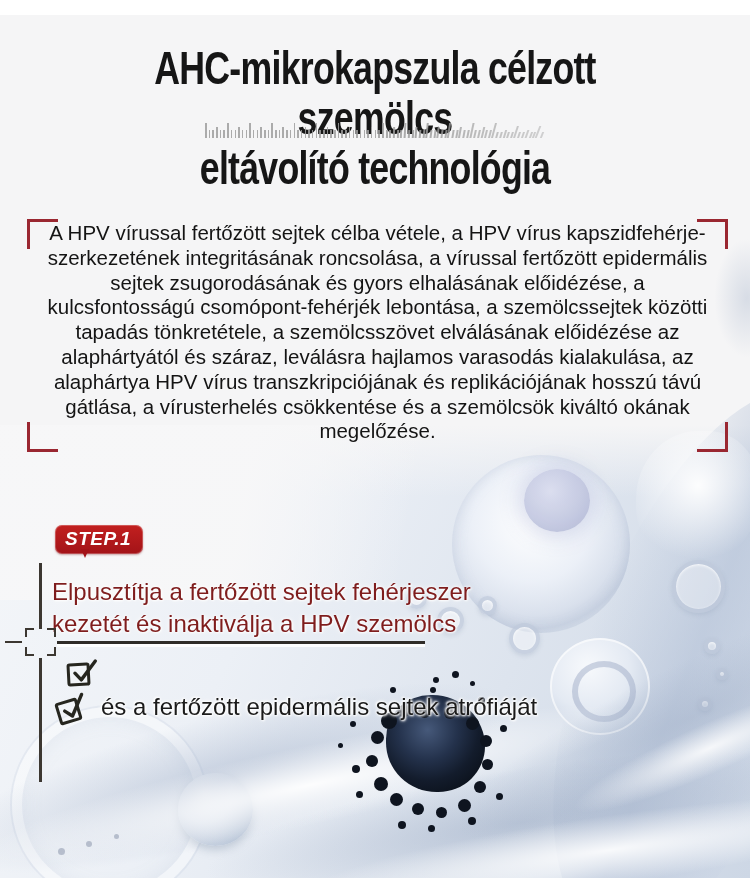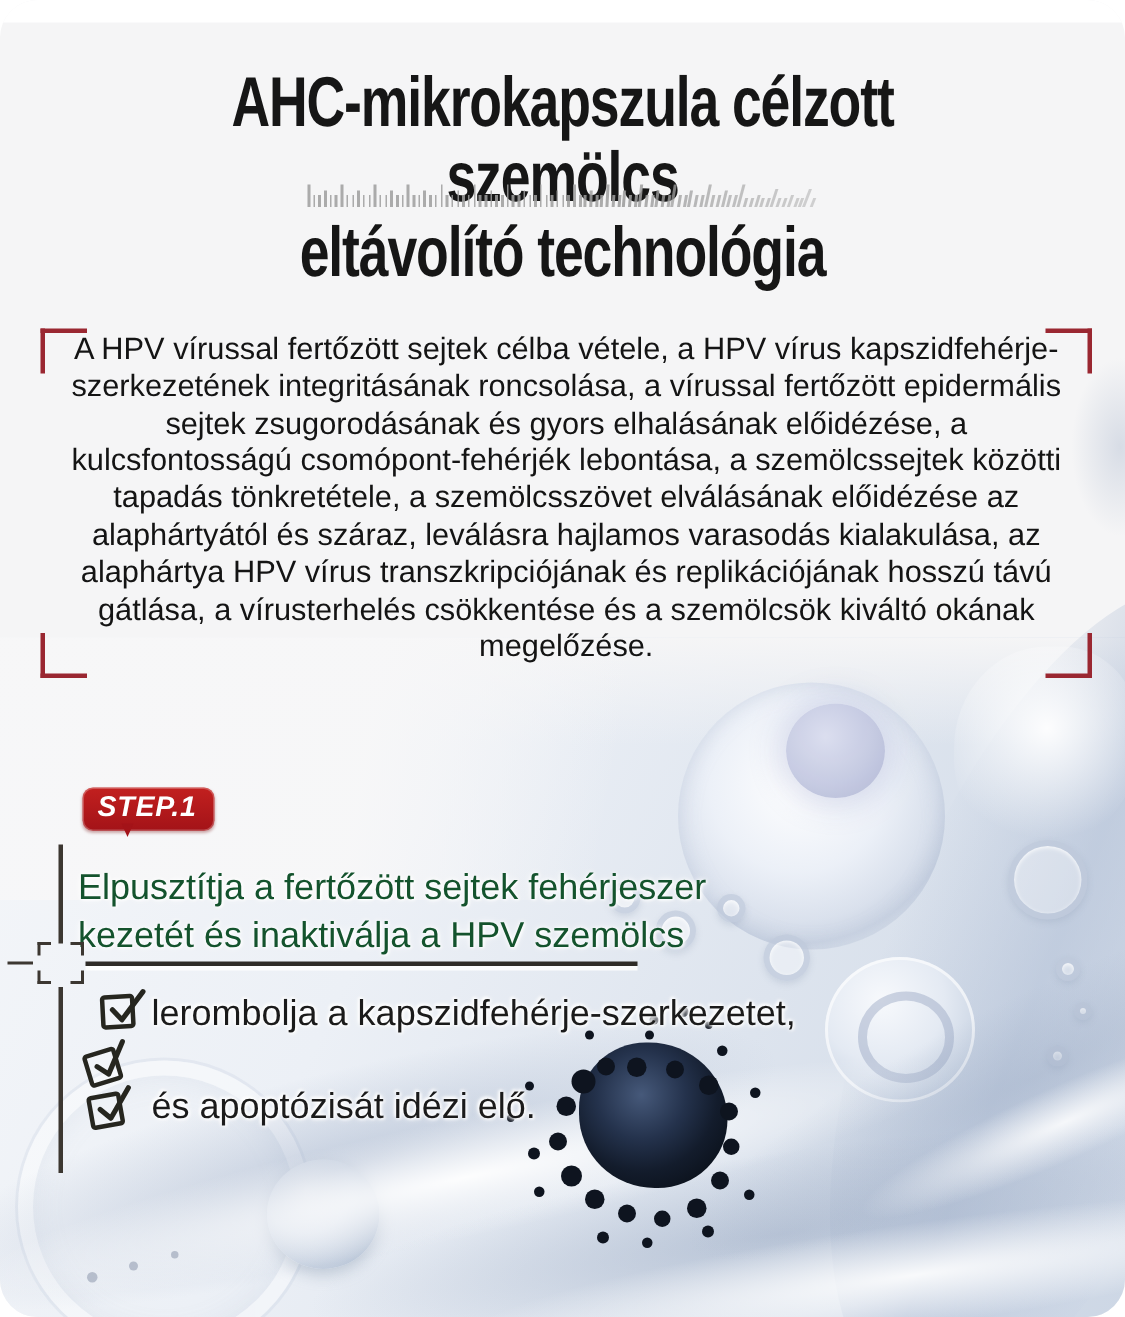--- a/index.html
+++ b/index.html
@@ -1,20 +1,19 @@
 <!DOCTYPE html>
 <html><head>
 <meta charset="utf-8">
 <style>
   html,body { margin:0; padding:0; background:#ffffff; }
   .page {
     position:relative; width:750px; height:878px; margin:0 auto;
     overflow:hidden; background:#f5f5f6;
     font-family:"Liberation Sans", sans-serif;
-    border-radius:25px;
   }
   .page * { box-sizing:border-box; }
 
   
   .photo { position:absolute; left:0; top:425px; width:750px; height:453px;
     background:linear-gradient(115deg,#f4f6f9 0%,#ecf0f6 35%,#dde4ee 65%,#cdd7e5 100%); }
   .photo > div { position:absolute; }
   .cell { left:452px; top:30px; width:178px; height:178px; border-radius:50%;
     background:radial-gradient(circle at 45% 38%, rgba(255,255,255,.96) 0%, rgba(238,242,249,.85) 40%,
       rgba(216,223,236,.6) 62%, rgba(186,197,217,.5) 72%, rgba(216,223,236,0) 77%);
@@ -93,21 +92,21 @@
   .underline { position:absolute; left:57px; top:641px; width:368px; height:3px;
     background:#2f2c28; box-shadow:0 3px 0 rgba(255,255,255,.85); z-index:4; }
   .crosshair { position:absolute; left:25px; top:628px; width:31px; height:28px; z-index:5; }
   .crosshair i { position:absolute; width:9px; height:9px; border:0 solid var(--line-dark,#3c3731); }
   .crosshair i.c1 { left:0; top:0; border-top-width:2px; border-left-width:2px; }
   .crosshair i.c2 { right:0; top:0; border-top-width:2px; border-right-width:2px; }
   .crosshair i.c3 { left:0; bottom:0; border-bottom-width:2px; border-left-width:2px; }
   .crosshair i.c4 { right:0; bottom:0; border-bottom-width:2px; border-right-width:2px; }
 
   .heading { position:absolute; left:52px; top:576px; z-index:4;
-    font-size:24px; line-height:32px; color:#14532d;
+    font-size:24px; line-height:32px; color:#7f1d1d;
     text-shadow:0 0 3px #fff, 0 0 6px rgba(255,255,255,.9), 1px 1px 2px rgba(255,255,255,.9); }
   .heading span { display:block; white-space:nowrap; }
 
   .checklist { position:absolute; left:57px; top:660px; z-index:4; }
   .check-row { position:relative; height:31px; }
   .check-row .txt { display:inline-block; margin-left:44px; font-size:24px; line-height:31px;
     white-space:nowrap; color:#1b1b1b;
     text-shadow:0 0 3px #fff, 0 0 5px #fff, 1px 1px 2px rgba(255,255,255,.95), -1px -1px 2px rgba(255,255,255,.95); }
   .cb { position:absolute; width:23px; height:23px; border:3px solid #26261f; border-radius:3px;
     background:rgba(255,255,255,.18); }
@@ -312,32 +311,24 @@
     <span>kezetét és inaktiválja a HPV szemölcs</span>
   </div>
 
   <div class="checklist">
     <div class="check-row">
       <span class="cb">
         <svg width="26" height="26" viewBox="0 0 26 26">
             <path d="M4 13 L10 20 L25 2" fill="none" stroke="#26261f" stroke-width="3.4" stroke-linecap="round" stroke-linejoin="round"></path>
           </svg>
       </span>
-      <span class="txt">lerombolja a kapszidfehérje-szerkezetet,</span>
     </div>
     <div class="check-row">
       <span class="cb">
         <svg width="26" height="26" viewBox="0 0 26 26">
             <path d="M4 13 L10 20 L25 2" fill="none" stroke="#26261f" stroke-width="3.4" stroke-linecap="round" stroke-linejoin="round"></path>
           </svg>
       </span>
-    </div>
-    <div class="check-row">
-      <span class="cb">
-        <svg width="26" height="26" viewBox="0 0 26 26">
-            <path d="M4 13 L10 20 L25 2" fill="none" stroke="#26261f" stroke-width="3.4" stroke-linecap="round" stroke-linejoin="round"></path>
-          </svg>
-      </span>
-      <span class="txt">és apoptózisát idézi elő.</span>
+      <span class="txt">és a fertőzött epidermális sejtek atrófiáját</span>
     </div>
   </div>
 
 </div>
 
 </body></html>

